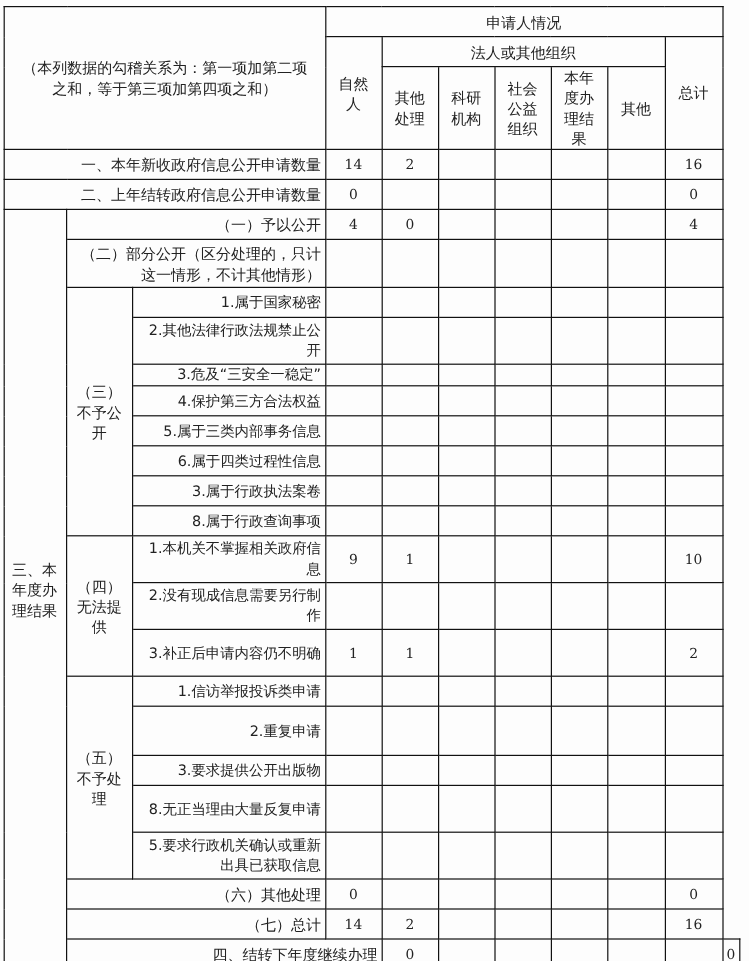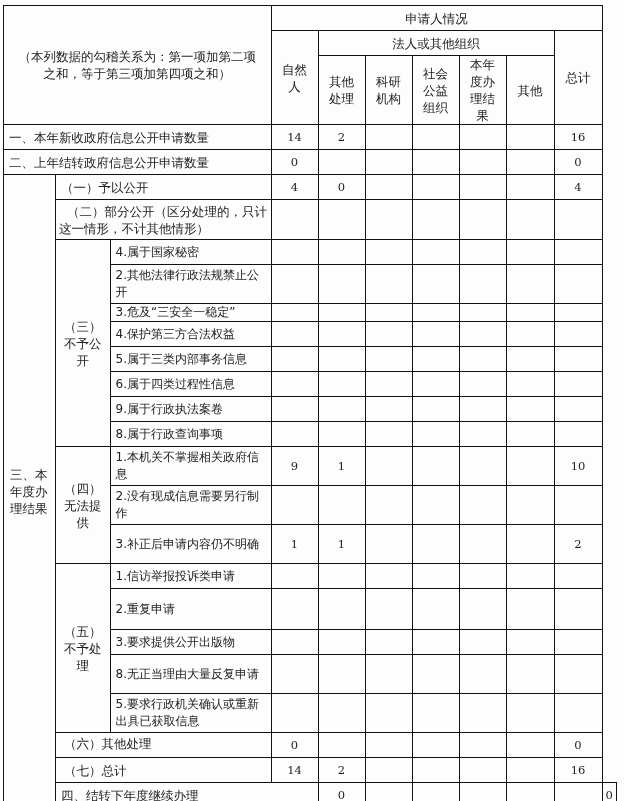--- a/index.html
+++ b/index.html
@@ -3,21 +3,21 @@
 <meta charset="utf-8">
 <style>
   html, body { margin: 0; padding: 0; background: #fdfdfd; }
   body { width: 624px; height: 801px; position: relative; overflow: hidden;
          font-family: "DejaVu Sans", "Liberation Sans", sans-serif; color: #222; }
   table { position: absolute; left: 3px; top: 5px; border-collapse: collapse;
           table-layout: fixed; font-size: 12.5px; }
   td { border: 1.5px solid #111; padding: 0 3px; vertical-align: middle; line-height: 17px; }
   .c { text-align: center; }
   .num { text-align: center; font-family: "DejaVu Serif", "Liberation Serif", serif; font-size: 11.5px; }
-  .lbl { text-align: left; padding-left: 5px; }
+  .lbl { text-align: right; padding-left: 5px; }
   .sub { font-size: 12px; }
 </style>
 </head>
 <body>
 
 <table>
   <colgroup>
     <col style="width:52px">
       <col style="width:52px">
       <col style="width:161px">
@@ -88,21 +88,21 @@
     <td class="num"></td>
     <td class="num"></td>
     <td class="num"></td>
     <td class="num"></td>
     <td class="num"></td>
     <td class="num"></td>
   </tr>
 
   <tr style="height:25px">
     <td rowspan="8" class="c" style="padding:0 8px;">（三）不予公开</td>
-    <td class="lbl sub">4.属于国家秘密</td>
+    <td class="lbl sub">1.属于国家秘密</td>
     <td class="num"></td>
     <td class="num"></td>
     <td class="num"></td>
     <td class="num"></td>
     <td class="num"></td>
     <td class="num"></td>
     <td class="num"></td>
   </tr>
   <tr style="height:39px">
     <td class="lbl sub">2.其他法律行政法规禁止公开</td>
@@ -148,21 +148,21 @@
     <td class="lbl sub">6.属于四类过程性信息</td>
     <td class="num"></td>
     <td class="num"></td>
     <td class="num"></td>
     <td class="num"></td>
     <td class="num"></td>
     <td class="num"></td>
     <td class="num"></td>
   </tr>
   <tr style="height:25px">
-    <td class="lbl sub">9.属于行政执法案卷</td>
+    <td class="lbl sub">3.属于行政执法案卷</td>
     <td class="num"></td>
     <td class="num"></td>
     <td class="num"></td>
     <td class="num"></td>
     <td class="num"></td>
     <td class="num"></td>
     <td class="num"></td>
   </tr>
   <tr style="height:25px">
     <td class="lbl sub">8.属于行政查询事项</td>
@@ -253,21 +253,21 @@
     <td class="num"></td>
     <td class="num"></td>
     <td class="num"></td>
     <td class="num"></td>
     <td class="num"></td>
     <td class="num"></td>
     <td class="num"></td>
   </tr>
 
   <tr style="height:25px">
-    <td colspan="2" class="lbl" style="padding-left:8px;font-family:Liberation Mono, monospace;">（六）其他处理</td>
+    <td colspan="2" class="lbl" style="padding-left:8px;">（六）其他处理</td>
     <td class="num">0</td>
     <td class="num"></td>
     <td class="num"></td>
     <td class="num"></td>
     <td class="num"></td>
     <td class="num"></td>
     <td class="num">0</td>
   </tr>
 
   <tr style="height:25px">

